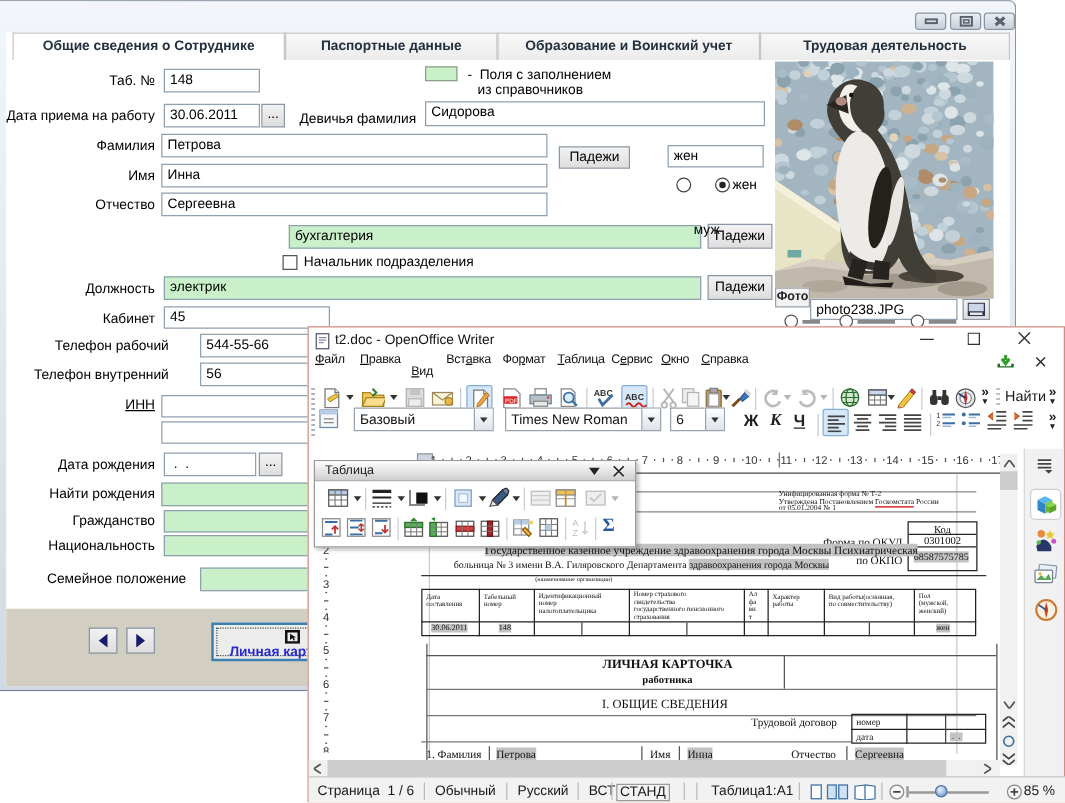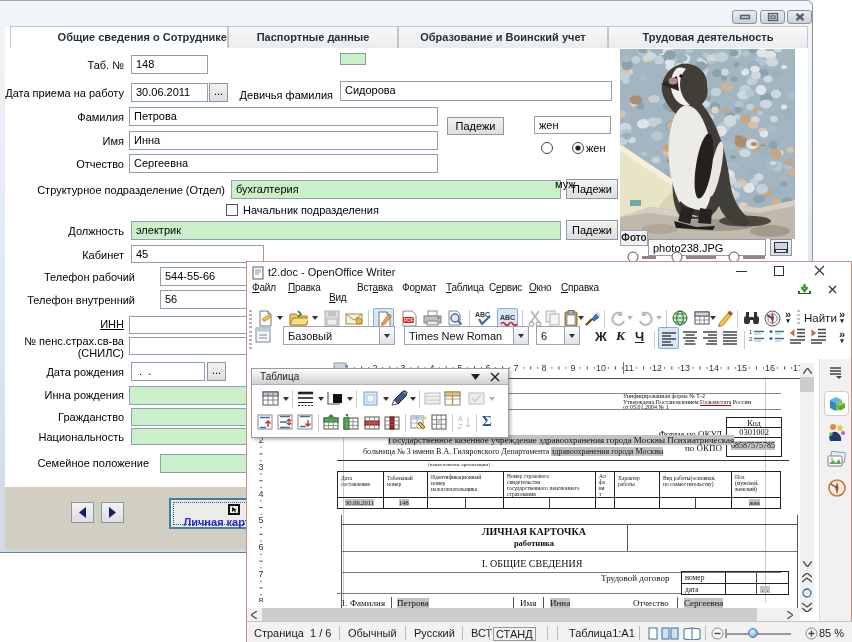--- a/index.html
+++ b/index.html
@@ -19,21 +19,21 @@
 .capbtn { position:absolute; top:9px; height:14px; width:25px;
   background:linear-gradient(#e9eef3,#c7d1da);
   border:1px solid #8a949e; border-radius:3px; }
 .capbtn svg { position:absolute; left:50%; top:50%; transform:translate(-50%,-50%); }
 #contentA { position:absolute; left:5px; top:25px; width:803px; height:523px; background:#fff; }
 
 #tabs { position:absolute; left:0; top:0; width:803px; height:22px; background:#fff; }
 .tab { position:absolute; top:0; height:22px; text-align:center;
   font-size:11px; font-weight:bold; color:#22303e; line-height:21px;
   background:linear-gradient(#f8f8f8,#ececec); border:1px solid #c6c6c6; border-bottom:none; }
-.tab.active { background:#fff; border-bottom:none; z-index:2;text-align:right; }
+.tab.active { background:#fff; border-bottom:none; z-index:2; }
 
 .lbl { position:absolute; font-size:11px; color:#000; text-align:right; white-space:nowrap; }
 .inp { position:absolute; background:#fff; border:1px solid #90a0b0;
   font-size:11px; color:#000; padding:2px 0 0 4px; white-space:nowrap; overflow:hidden; }
 .inp.green { background:#c9f0c9; }
 .btn { position:absolute; background:linear-gradient(#f2f2f2,#dedede);
   border:1px solid #8a96a2; font-size:11px; color:#000; text-align:center; }
 
 #stripA { position:absolute; left:5px; top:486px; width:803px; height:62px; background:#d2cec2; }
 
@@ -112,59 +112,58 @@
       <div class="lbl" style="left:190px; width:138px; top:63px;">Девичья фамилия</div>
       <div class="inp" style="left:335px; top:55px; width:272px; height:20px;">Сидорова</div>
 
       <div class="lbl" style="left:0; width:119px; top:85px;">Фамилия</div>
       <div class="inp" style="left:124px; top:81px; width:309px; height:19px;">Петрова</div>
       <div class="lbl" style="left:0; width:119px; top:109px;">Имя</div>
       <div class="inp" style="left:124px; top:105px; width:309px; height:19px;">Инна</div>
       <div class="lbl" style="left:0; width:119px; top:132px;">Отчество</div>
       <div class="inp" style="left:124px; top:128px; width:309px; height:19px;">Сергеевна</div>
 
-      <div class="lbl" style="left:0; width:220px; top:158px;">Структурное подразделение (Отдел)</div>
       <div class="inp green" style="left:226px; top:154px; width:330px; height:19px;">бухгалтерия</div>
       <div class="btn" style="left:561px; top:153px; width:52px; height:20px; line-height:18px;">Падежи</div>
 
       <div class="abs" style="left:221px; top:178px; width:12px; height:12px; border:1px solid #555; background:#fff;"></div>
       <div class="lbl" style="left:238px; top:178px; text-align:right;">Начальник подразделения</div>
 
       <div class="lbl" style="left:0; width:119px; top:199px;">Должность</div>
       <div class="inp green" style="left:126px; top:195px; width:430px; height:19px;">электрик</div>
       <div class="btn" style="left:561px; top:194px; width:52px; height:20px; line-height:18px;">Падежи</div>
 
       <div class="lbl" style="left:0; width:119px; top:223px;">Кабинет</div>
       <div class="inp" style="left:126px; top:219px; width:133px; height:18px;">45</div>
 
       <div class="lbl" style="left:0; width:130px; top:245px;">Телефон рабочий</div>
       <div class="inp" style="left:155px; top:241px; width:140px; height:19px;">544-55-66</div>
       <div class="lbl" style="left:0; width:130px; top:268px;">Телефон внутренний</div>
       <div class="inp" style="left:155px; top:264px; width:140px; height:19px;">56</div>
 
       <div class="lbl" style="left:0; width:119px; top:292px;text-decoration:underline;">ИНН</div>
       <div class="inp" style="left:124px; top:290px; width:160px; height:18px;"></div>
-      <div class="lbl" style="left:0; width:119px; top:309px;">№ пенс.страх.св-ва<br>(СНИЛС)</div>
       <div class="inp" style="left:124px; top:311px; width:160px; height:18px;"></div>
 
       <div class="lbl" style="left:0; width:119px; top:340px;">Дата рождения</div>
       <div class="inp" style="left:126px; top:336px; width:74px; height:19px;">&nbsp;.&nbsp;&nbsp;.</div>
       <div class="btn" style="left:202px; top:336px; width:19px; height:19px; line-height:15px;">...</div>
 
-      <div class="lbl" style="left:0; width:119px; top:363px;">Инна рождения</div>
+      <div class="lbl" style="left:0; width:119px; top:363px;">Найти рождения</div>
       <div class="inp green" style="left:124px; top:360px; width:160px; height:19px;"></div>
       <div class="lbl" style="left:0; width:119px; top:385px;">Гражданство</div>
       <div class="inp green" style="left:126px; top:382px; width:158px; height:18px;"></div>
       <div class="lbl" style="left:0; width:119px; top:405px;">Национальность</div>
       <div class="inp green" style="left:126px; top:402px; width:158px; height:17px;"></div>
 
       <div class="lbl" style="left:0; width:144px; top:431px;">Семейное положение</div>
       <div class="inp green" style="left:155px; top:428px; width:130px; height:19px;"></div>
 
       <div class="abs" style="left:335px; top:27px; width:26px; height:12px; background:#c9f0c9; border:1px solid #8aa08a;"></div>
+      <div class="abs" style="left:369px; top:28px; font-size:11px;">-&nbsp; Поля с заполнением<br><span style="margin-left:8px;">из справочников</span></div>
 
       <div class="btn" style="left:442px; top:91px; width:57px; height:18px; line-height:16px;">Падежи</div>
       <div class="inp" style="left:529px; top:90px; width:77px; height:18px;">жен</div>
 
       <div class="abs" style="left:535px; top:115px; font-size:11px;">
         <svg width="80" height="14" style="position:absolute;">
           <circle cx="7" cy="7" r="5.5" fill="#fff" stroke="#444"></circle>
           <circle cx="38" cy="7" r="5.5" fill="#fff" stroke="#444"></circle>
           <circle cx="38" cy="7" r="2.6" fill="#222"></circle>
         </svg>

